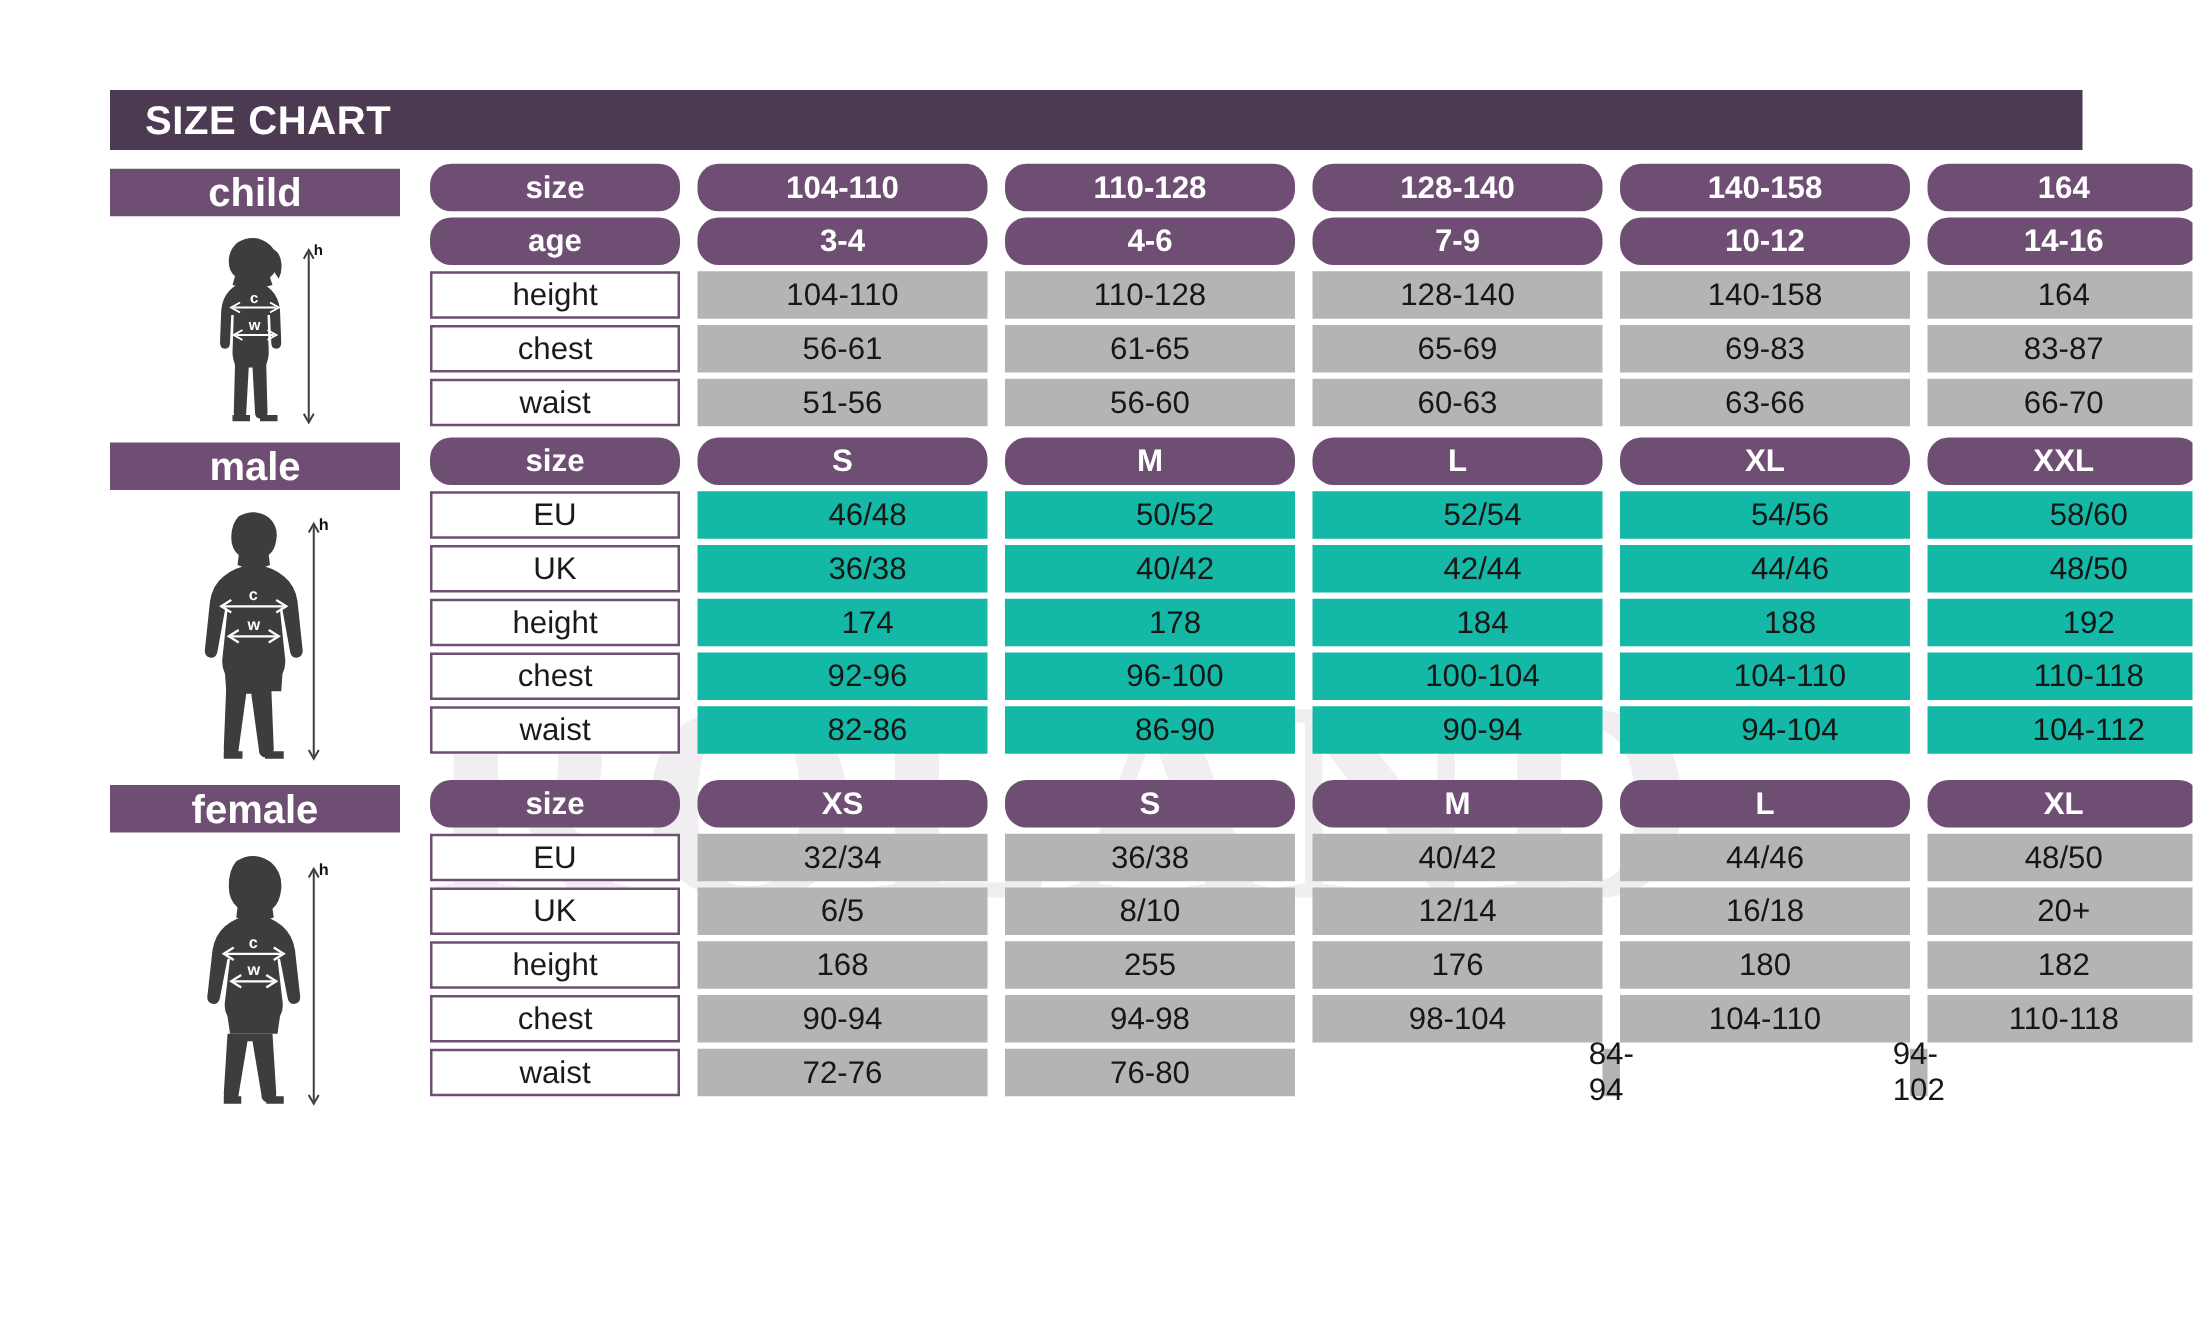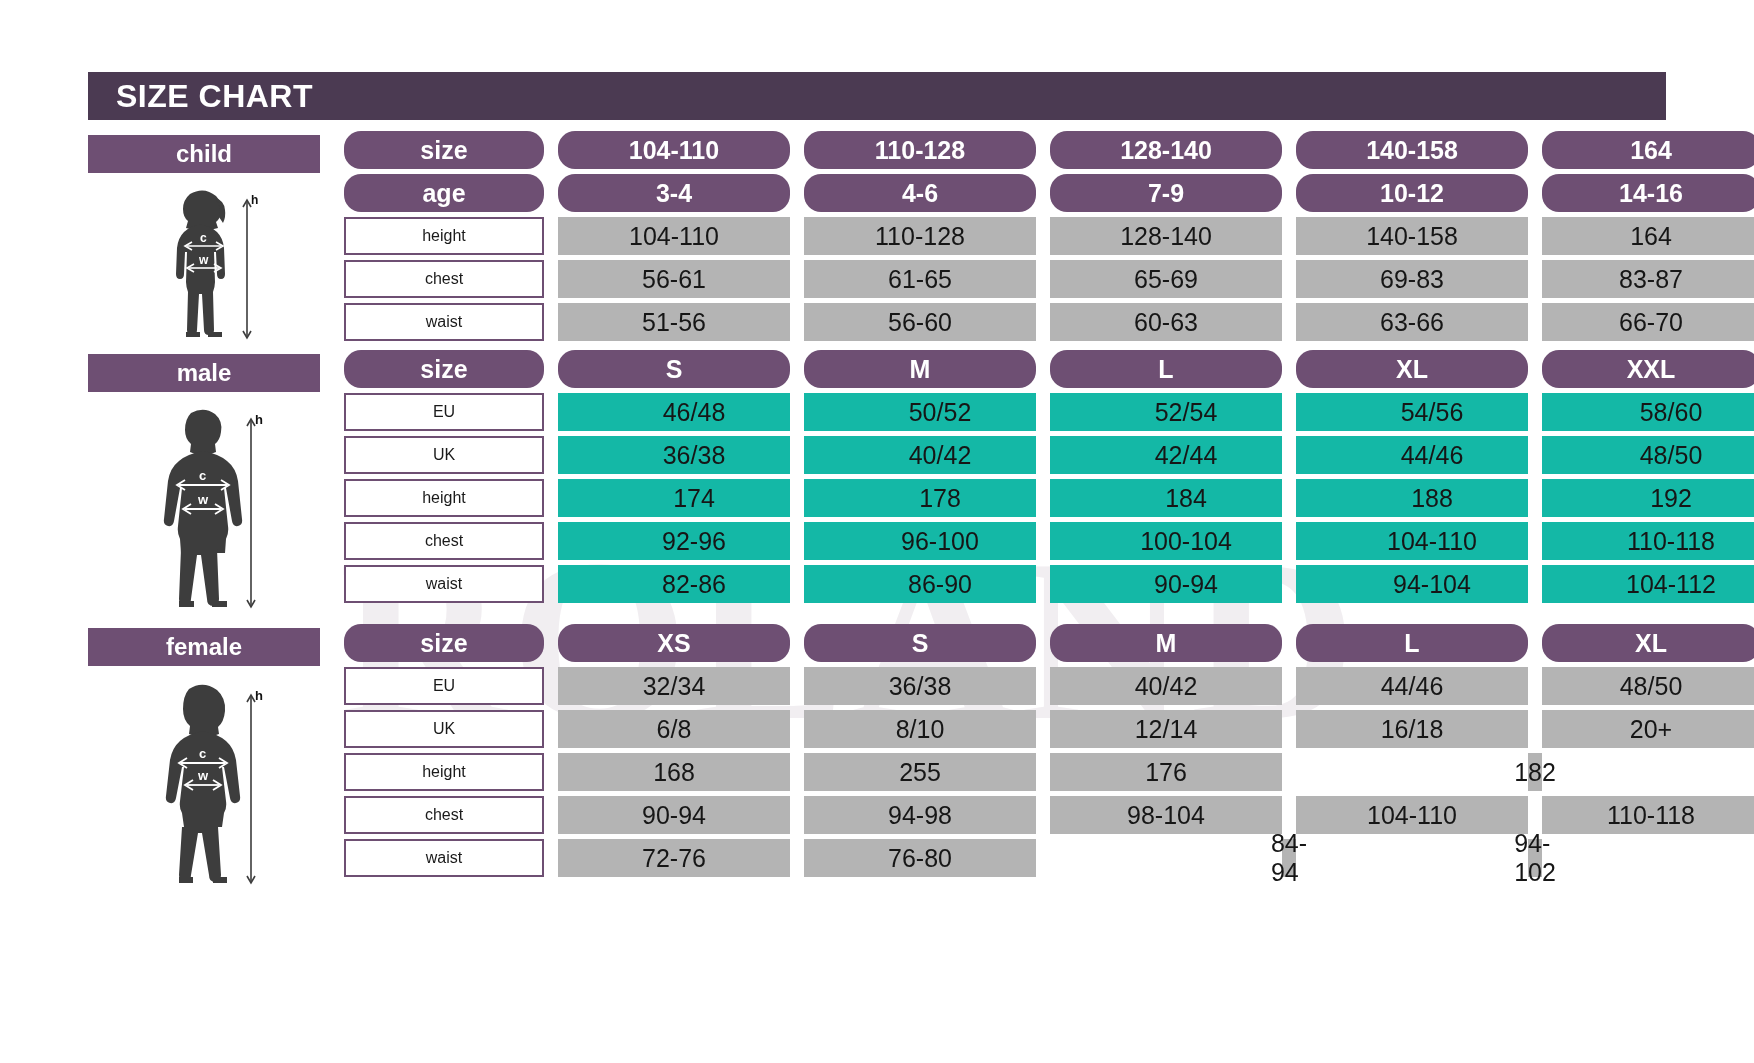--- a/index.html
+++ b/index.html
@@ -72,34 +72,34 @@
     font-size: 25px;
     box-sizing: border-box;
     margin-bottom: 5px;
   }
   .gap { background: transparent; }
 
   .cat-label {
     background: #6e4f73;
     color: #ffffff;
     font-weight: bold;
-    font-size: 24px;
+    font-size: 32px;
   }
   .hdr-purple {
     background: #6e4f73;
     color: #ffffff;
     font-weight: bold;
     border-radius: 17px;
   }
 
   .lbl-white {
     background: #ffffff;
     border: 2px solid #6e4f73;
     color: #1a1a1a;
-    font-size: 16px;
+    font-size: 25px;
   }
 
   .val-grey {
     background: #b4b4b4;
     color: #161616;
   }
   .val-lightgrey {
     background: #14b8a6;
     color: #161616;
     padding-left: 40px;
@@ -455,39 +455,40 @@
             <div class="cell gap"></div>
           <div class="cell val-grey">40/42</div>
             <div class="cell gap"></div>
           <div class="cell val-grey">44/46</div>
             <div class="cell gap"></div>
           <div class="cell val-grey">48/50</div>
         </div>
         <div class="subrow">
           <div class="cell lbl-white">UK</div>
             <div class="cell gap"></div>
-          <div class="cell val-grey">6/8</div>
+          <div class="cell val-grey">6/5</div>
             <div class="cell gap"></div>
           <div class="cell val-grey">8/10</div>
             <div class="cell gap"></div>
           <div class="cell val-grey">12/14</div>
             <div class="cell gap"></div>
           <div class="cell val-grey">16/18</div>
             <div class="cell gap"></div>
           <div class="cell val-grey">20+</div>
         </div>
         <div class="subrow">
           <div class="cell lbl-white">height</div>
             <div class="cell gap"></div>
           <div class="cell val-grey">168</div>
             <div class="cell gap"></div>
           <div class="cell val-grey">255</div>
             <div class="cell gap"></div>
           <div class="cell val-grey">176</div>
             <div class="cell gap"></div>
+          <div class="cell val-grey">180</div>
             <div class="cell gap"></div>
           <div class="cell val-grey">182</div>
         </div>
         <div class="subrow">
           <div class="cell lbl-white">chest</div>
             <div class="cell gap"></div>
           <div class="cell val-grey">90-94</div>
             <div class="cell gap"></div>
           <div class="cell val-grey">94-98</div>
             <div class="cell gap"></div>

